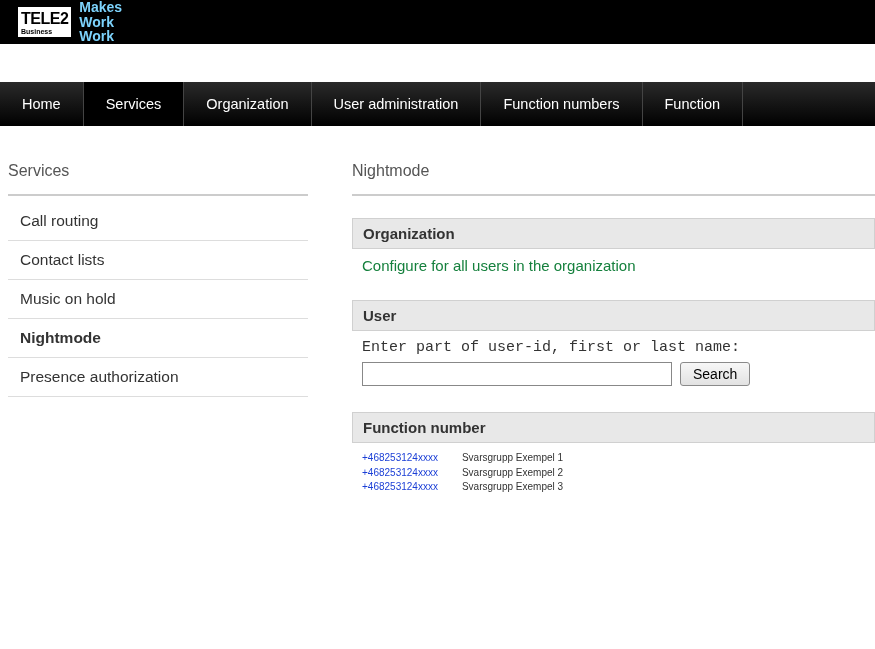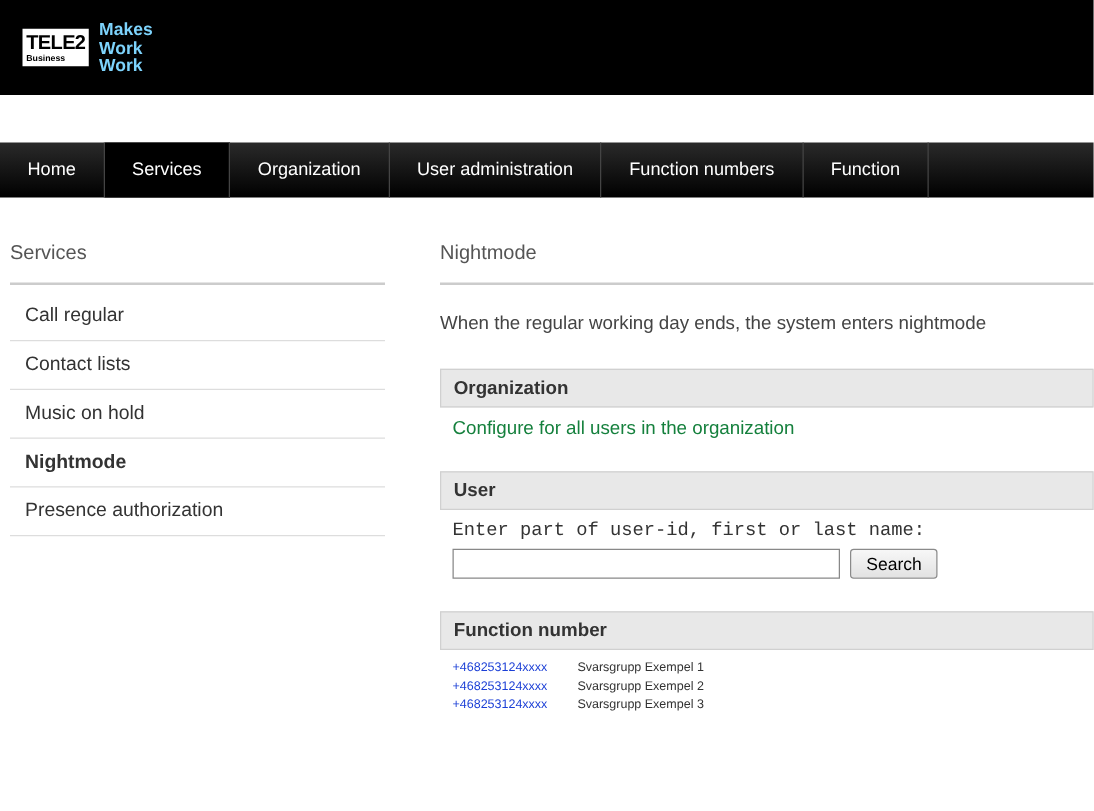--- a/index.html
+++ b/index.html
@@ -10,21 +10,21 @@
     background: #fff;
     font-size: 14px;
   }
   .page {
     width: 875px;
     overflow: hidden;
   }
   
   .top-header {
     background: #000;
-    padding: 16px 18px;
+    padding: 0 18px;
     display: flex;
     align-items: center;
     gap: 8px;
   }
   .logo-box {
     background: #fff;
     color: #000;
     font-weight: bold;
     font-family: Arial, sans-serif;
     padding: 4px 3px 2px 3px;
@@ -192,31 +192,30 @@
   <div class="nav-item">Organization</div>
   <div class="nav-item">User administration</div>
   <div class="nav-item">Function numbers</div>
   <div class="nav-item">Function</div>
 </div>
 
 <div class="content">
 
   <div class="sidebar">
     <div class="sidebar-title">Services</div>
-    <div class="side-item">Call regular</div>
+    <div class="side-item">Call routing</div>
     <div class="side-item">Contact lists</div>
     <div class="side-item">Music on hold</div>
     <div class="side-item active">Nightmode</div>
     <div class="side-item">Presence authorization</div>
   </div>
 
   <div class="main">
     <div class="main-inner">
       <div class="main-title">Nightmode</div>
-      <div class="main-desc">When the regular working day ends, the system enters nightmode</div>
 
       <div class="section-header">Organization</div>
       <div class="section-body">
         <span class="link">Configure for all users in the organization</span>
       </div>
 
       <div class="section-header">User</div>
       <div class="section-body">
         <div class="user-label">Enter part of user-id, first or last name:</div>
         <div class="search-row">

